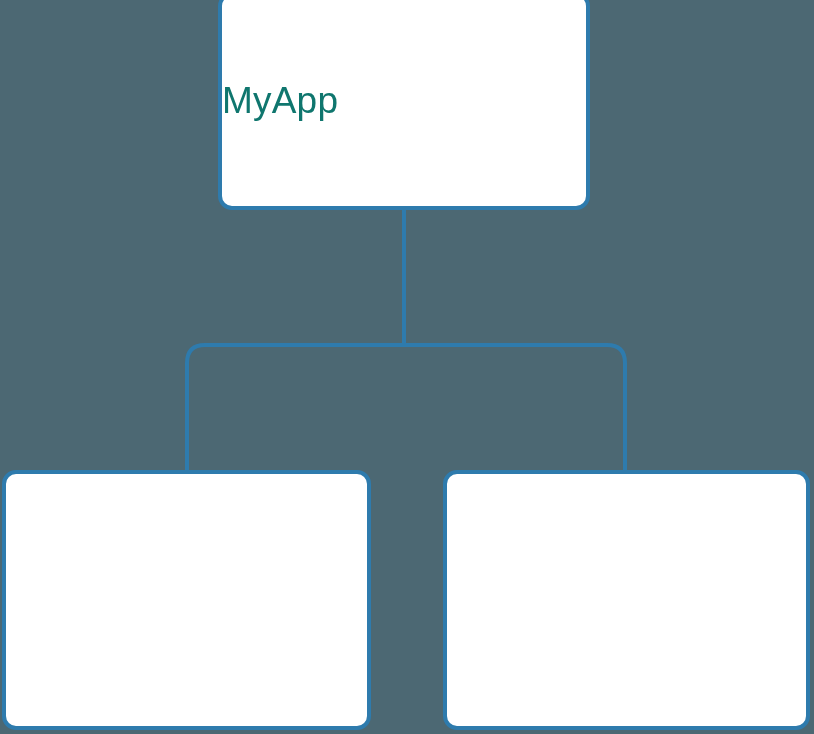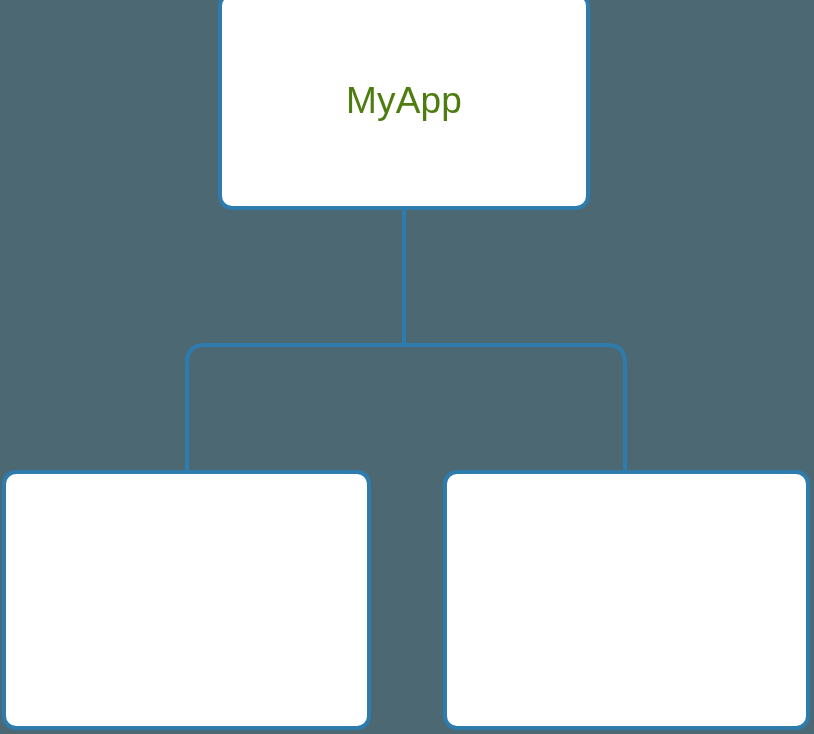--- a/index.html
+++ b/index.html
@@ -35,22 +35,22 @@
     position: absolute;
     background: #ffffff;
     border: 4px solid #2e7bad;
     border-radius: 14px;
     box-sizing: border-box;
   }
   .card-title {
     position: absolute;
     left: 0;
     width: 100%;
-    text-align: center;
-    color: #4d7c0f;
+    text-align: left;
+    color: #0f766e;
     font-size: 37px;
     font-weight: 400;
     letter-spacing: 0.2px;
     white-space: nowrap;
   }
 
   #card-root {
     left: 218px;
     top: -8px;
     width: 372px;

